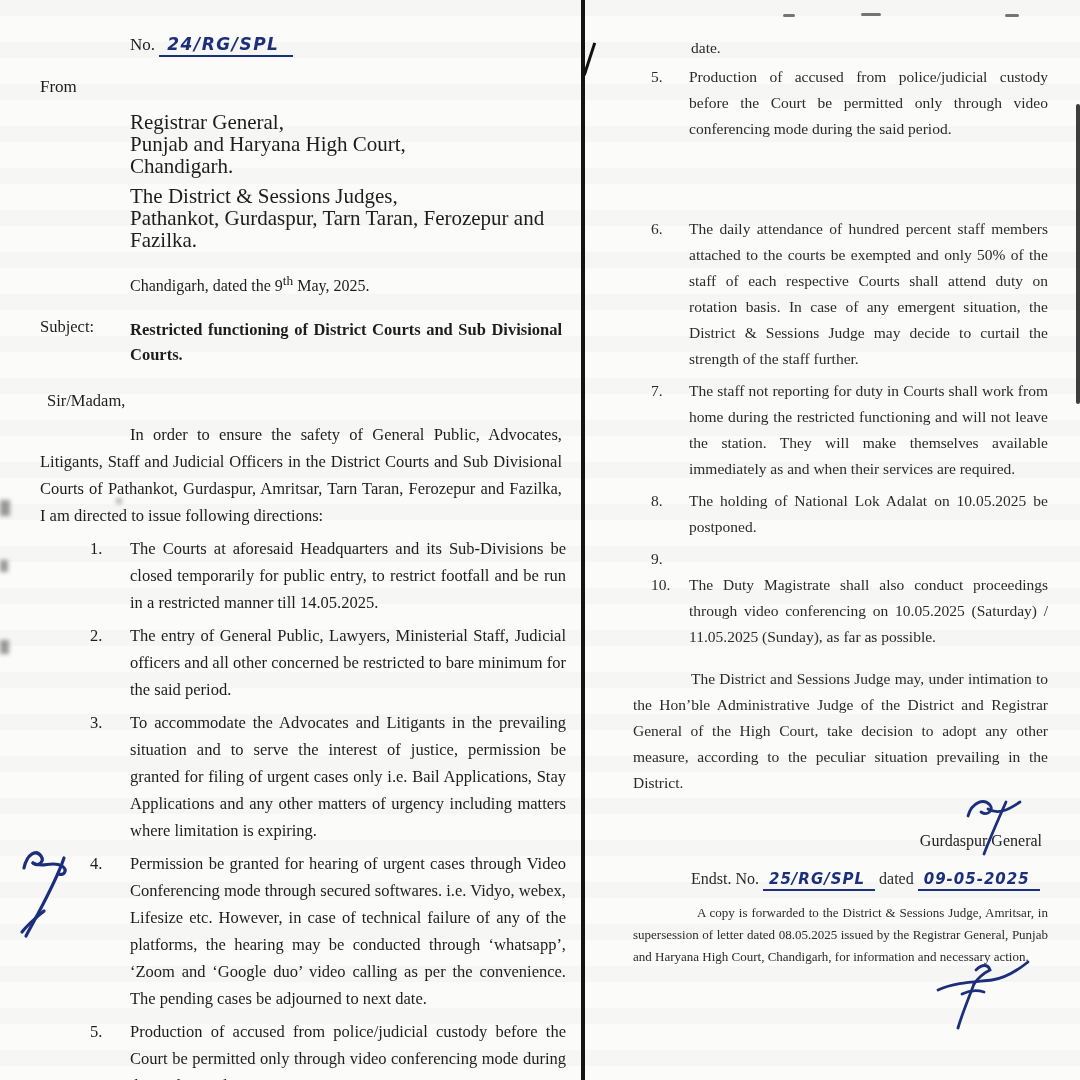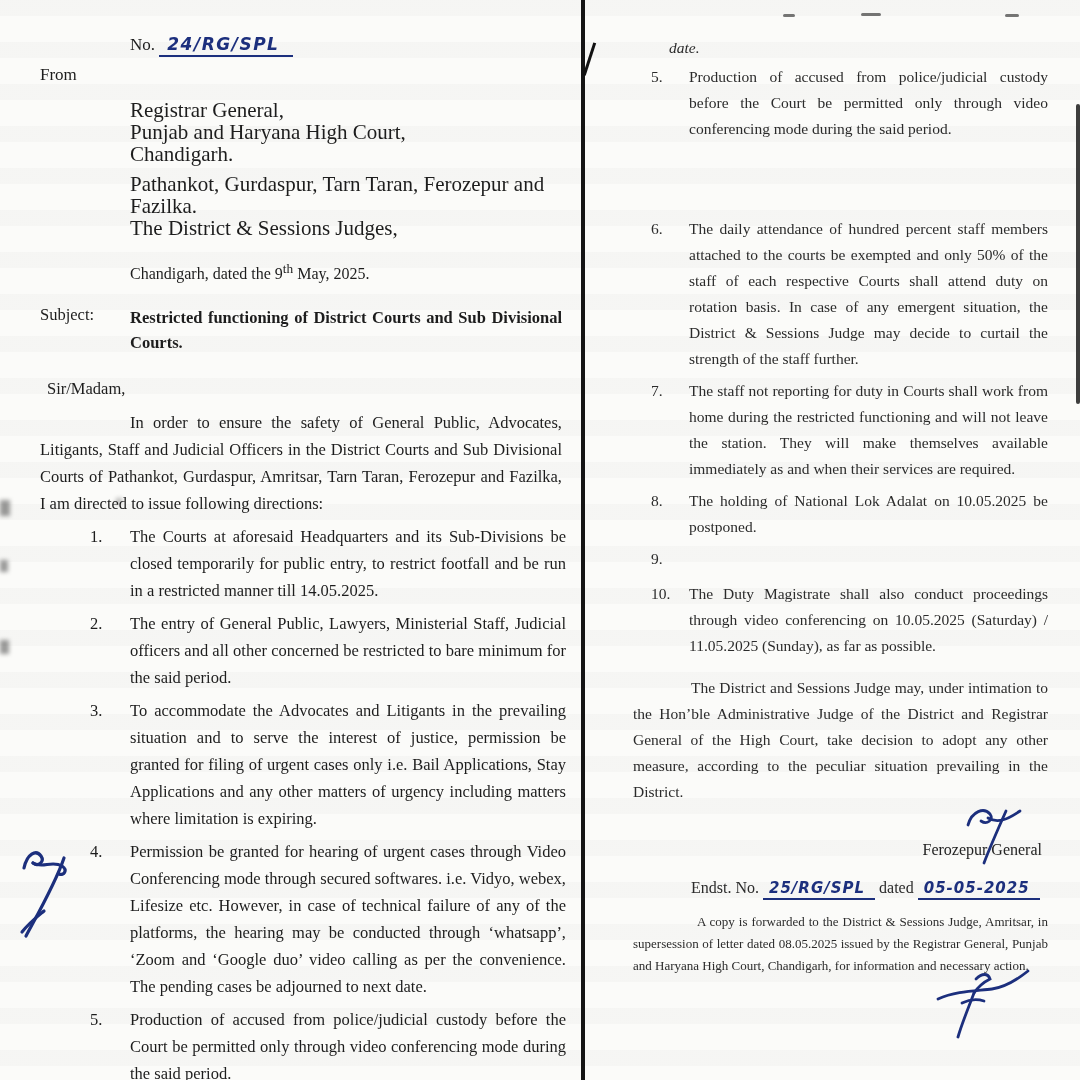--- a/index.html
+++ b/index.html
@@ -36,32 +36,32 @@
   #page-left .body-txt{font-size:16.5px;line-height:27px;}
   #page-right .body-txt{font-size:15.5px;line-height:26px;}
 
   
   .no-line{margin-left:90px;font-size:17px;}
   .hw{
     font-family:"DejaVu Sans",sans-serif;font-style:italic;font-weight:bold;
     color:#1c2f7d;letter-spacing:1.5px;font-size:17px;
     border-bottom:2px solid #1c2f7d;padding:0 14px 1px 8px;
   }
-  .label{font-size:17px;margin-top:10px;}
+  .label{font-size:17px;margin-top:22px;}
   .addr{margin-left:90px;font-size:21px;line-height:22px;}
   .dateline{margin-left:90px;font-size:16px;margin-top:22px;}
   .subject-row{display:flex;margin-top:22px;}
   .subject-label{flex:0 0 90px;font-size:16.5px;font-weight:normal;}
   .subject-text{flex:1;font-weight:bold;font-size:16.5px;line-height:25px;padding-right:4px;}
   .salutation{font-size:16.5px;margin-top:24px;margin-left:7px;}
   .intro{margin-top:10px;text-indent:90px;padding-right:4px;}
   .dir-item{margin-top:6px;}
 
   
-  .carryover{margin-left:36px;font-size:15.5px;line-height:24px;margin-top:16px;font-style:italic;}
+  .carryover{margin-left:58px;font-size:15.5px;line-height:24px;margin-top:16px;}
   .gap-band{height:74px;}
   .closing{margin-top:16px;text-indent:58px;}
   .sig-block{position:relative;text-align:right;padding-right:6px;margin-top:2px;height:58px;}
   .sig-title{font-size:16px;color:#222;position:absolute;right:6px;bottom:6px;}
   .endst-line{margin-left:58px;margin-top:14px;font-size:16px;white-space:nowrap;}
   .endst-hw{font-size:15px;letter-spacing:1px;padding:0 10px 1px 6px;}
   .copy-para{margin-top:14px;font-size:13px;line-height:22px;text-indent:64px;}
   .sig-block2{position:relative;text-align:right;padding-right:12px;margin-top:0;height:62px;}
 
   
@@ -90,22 +90,22 @@
       <div class="label">From</div>
 
       <div class="addr" style="margin-top:14px;">
         <div>Registrar General,</div>
         <div>Punjab and Haryana High Court,</div>
         <div>Chandigarh.</div>
       </div>
 
 
       <div class="addr" style="margin-top:8px;">
+        <div>The District &amp; Sessions Judges,</div>
         <div>Pathankot, Gurdaspur, Tarn Taran, Ferozepur and Fazilka.</div>
-        <div>The District &amp; Sessions Judges,</div>
       </div>
 
       <div class="dateline">
         <span>Chandigarh, dated the 9</span><sup>th</sup><span> May, 2025.</span>
       </div>
 
       <div class="subject-row">
         <div class="subject-label">Subject:</div>
         <div class="subject-text just">Restricted functioning of District Courts and Sub Divisional Courts.</div>
       </div>
@@ -179,43 +179,43 @@
         <div class="num-col-r">7.</div>
         <div class="txt-col just">The staff not reporting for duty in Courts shall work from home during the restricted functioning and will not leave the station. They will make themselves available immediately as and when their services are required.</div>
       </div>
       <div class="row body-txt" style="margin-top:6px;">
         <div class="num-col-r">8.</div>
         <div class="txt-col just">The holding of National Lok Adalat on 10.05.2025 be postponed.</div>
       </div>
       <div class="row body-txt" style="margin-top:6px;">
         <div class="num-col-r">9.</div>
       </div>
-      <div class="row body-txt" style="margin-top:9px;">
+      <div class="row body-txt" style="margin-top:0;">
         <div class="num-col-r">10.</div>
         <div class="txt-col just">The Duty Magistrate shall also conduct proceedings through video conferencing on 10.05.2025 (Saturday) / 11.05.2025 (Sunday), as far as possible.</div>
       </div>
 
       <p class="closing just body-txt" style="margin:16px 0 0 0;">The District and Sessions Judge may, under intimation to the Hon’ble Administrative Judge of the District and Registrar General of the High Court, take decision to adopt any other measure, according to the peculiar situation prevailing in the District.</p>
 
       <div class="sig-block">
         <svg class="sig-svg" style="right:18px;top:-8px;" width="70" height="66" viewBox="0 0 70 66">
           <g fill="none" stroke="#1c2f7d" stroke-width="2.8" stroke-linecap="round">
             <path d="M8 26 C12 12 24 8 30 15 C34 21 27 26 21 22"></path>
             <path d="M28 19 C38 25 48 20 60 12"></path>
             <path d="M46 12 C38 30 30 48 24 64"></path>
           </g>
         </svg>
-        <span class="sig-title">Ferozepur General</span>
+        <span class="sig-title">Gurdaspur General</span>
       </div>
 
       <div class="endst-line">
         <span>Endst. No.</span>
         <span class="hw endst-hw">25/RG/SPL</span>
         <span>dated</span>
-        <span class="hw endst-hw">05-05-2025</span>
+        <span class="hw endst-hw">09-05-2025</span>
       </div>
 
       <p class="copy-para just" style="margin:14px 0 0 0;">A copy is forwarded to the District &amp; Sessions Judge, Amritsar, in supersession of letter dated 08.05.2025 issued by the Registrar General, Punjab and Haryana High Court, Chandigarh, for information and necessary action.</p>
 
       <div class="sig-block2">
         <svg class="sig-svg" style="right:14px;top:-12px;" width="110" height="76" viewBox="0 0 110 76">
           <g fill="none" stroke="#1c2f7d" stroke-width="2.8" stroke-linecap="round">
             <path d="M14 34 C32 26 52 26 68 24 C82 22 94 14 104 6"></path>
             <path d="M52 14 C58 8 64 8 66 14 C60 17 54 22 50 28"></path>
             <path d="M50 28 C44 44 38 58 34 72"></path>

